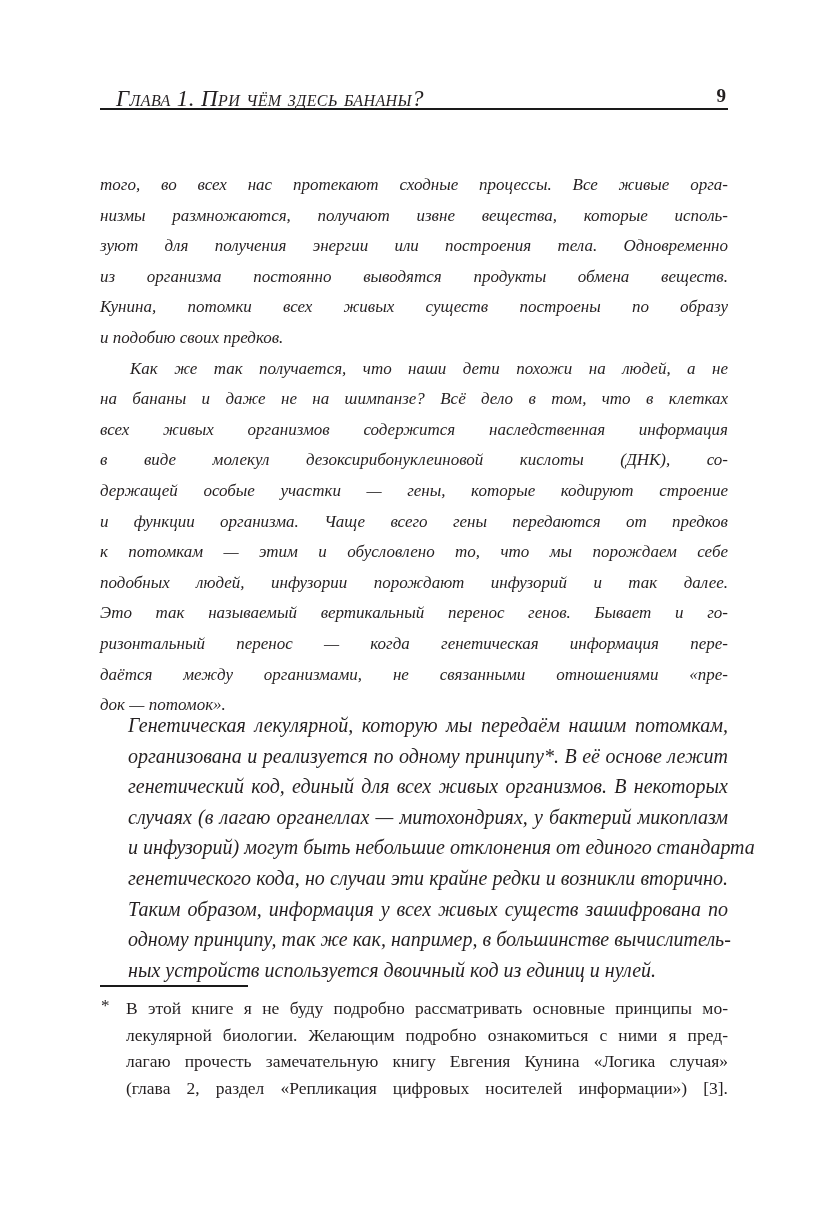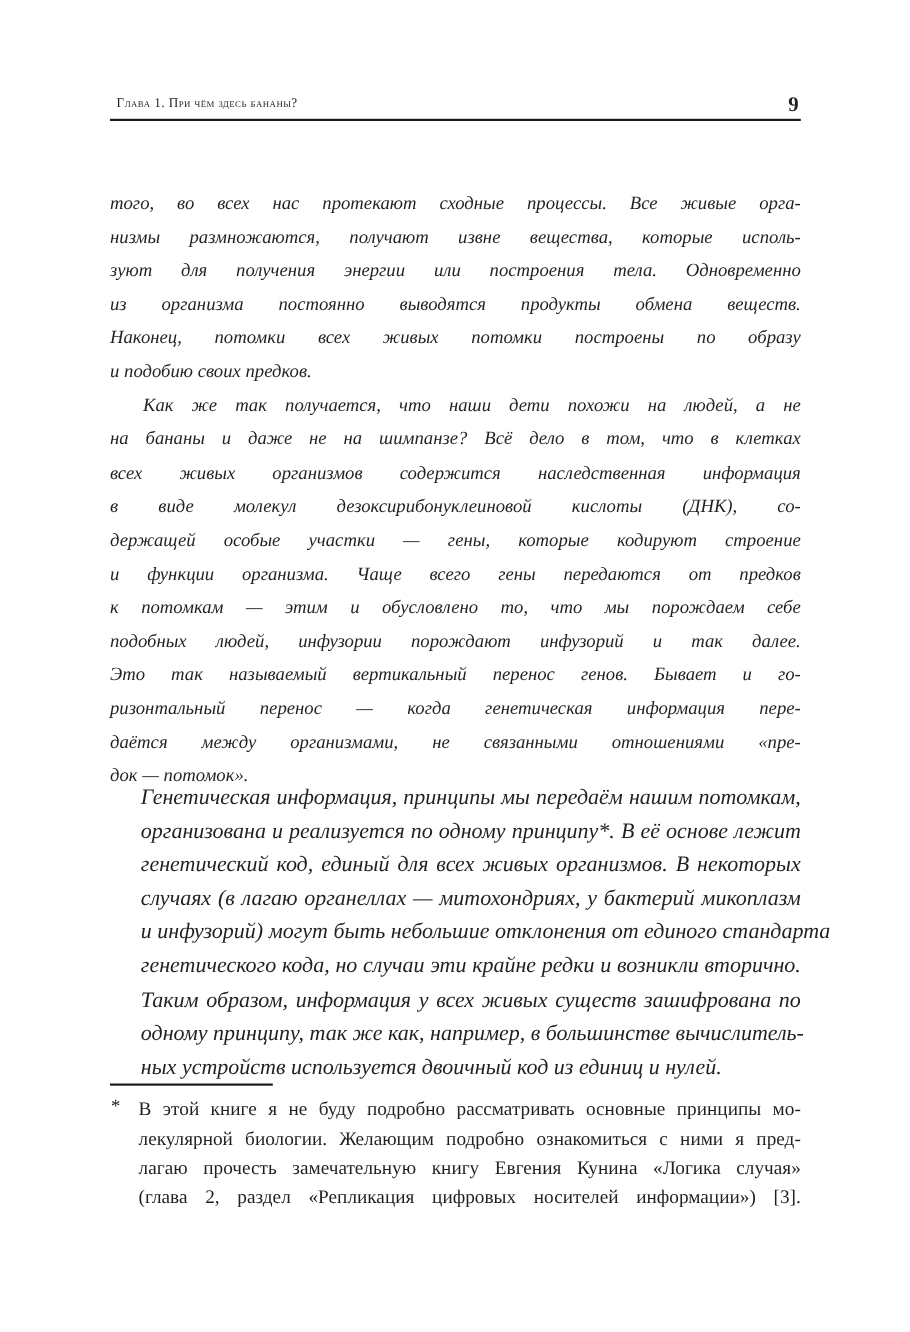--- a/index.html
+++ b/index.html
@@ -8,23 +8,24 @@
     font-family: "Liberation Serif", "DejaVu Serif", serif;
     color: #231f20;
   }
   .page { position: absolute; left: 100px; top: 0; width: 628px; }
 
   .running-head {
     position: absolute; left: 0; top: 86px; width: 628px; height: 22px;
     border-bottom: 2.5px solid #1a1a1a;
   }
   .running-title {
-    position: absolute; left: 6px; top: 0px;
-    font-size: 12px; letter-spacing: 0.4px; font-variant: small-caps;
+    position: absolute; left: 16px; top: 0px;
+    font-size: 23px; letter-spacing: 0.4px; font-variant: small-caps;
     white-space: nowrap;
+    font-style: italic;
   }
   .page-number {
     position: absolute; right: 2px; top: -1px;
     font-size: 19px; font-weight: bold;
   }
 
   .body-text {
     position: absolute; left: 0; top: 170px; width: 628px;
     font-size: 17px; line-height: 30.6px;
     text-align: justify; hyphens: manual; font-style: italic;
@@ -58,41 +59,41 @@
     <span class="running-title">Глава 1. При чём здесь бананы?</span>
     <span class="page-number">9</span>
   </div>
 
   <div class="body-text">
     <p>
       <span class="line">того, во всех нас протекают сходные процессы. Все живые орга-</span>
       <span class="line">низмы размножаются, получают извне вещества, которые исполь-</span>
       <span class="line">зуют для получения энергии или построения тела. Одновременно</span>
       <span class="line">из организма постоянно выводятся продукты обмена веществ.</span>
-      <span class="line">Наконец, потомки всех живых потомки построены по образу</span>
+      <span class="line">Кунина, потомки всех живых существ построены по образу</span>
       <span class="line last">и подобию своих предков.</span>
     </p>
     <p>
       <span class="line" style="padding-left:30px">Как же так получается, что наши дети похожи на людей, а не</span>
       <span class="line">на бананы и даже не на шимпанзе? Всё дело в том, что в клетках</span>
       <span class="line">всех живых организмов содержится наследственная информация</span>
       <span class="line">в виде молекул дезоксирибонуклеиновой кислоты (ДНК), со-</span>
       <span class="line">держащей особые участки — гены, которые кодируют строение</span>
       <span class="line">и функции организма. Чаще всего гены передаются от предков</span>
       <span class="line">к потомкам — этим и обусловлено то, что мы порождаем себе</span>
       <span class="line">подобных людей, инфузории порождают инфузорий и так далее.</span>
       <span class="line">Это так называемый вертикальный перенос генов. Бывает и го-</span>
       <span class="line">ризонтальный перенос — когда генетическая информация пере-</span>
       <span class="line">даётся между организмами, не связанными отношениями «пре-</span>
       <span class="line last">док — потомок».</span>
     </p>
   </div>
 
   <div class="quote">
-    <span class="line">Генетическая информация, принципы мы передаём нашим потомкам,</span>
+    <span class="line">Генетическая лекулярной, которую мы передаём нашим потомкам,</span>
     <span class="line">организована и реализуется по одному принципу*. В её основе лежит</span>
     <span class="line">генетический код, единый для всех живых организмов. В некоторых</span>
     <span class="line">случаях (в лагаю органеллах — митохондриях, у бактерий микоплазм</span>
     <span class="line">и инфузорий) могут быть небольшие отклонения от единого стандарта</span>
     <span class="line">генетического кода, но случаи эти крайне редки и возникли вторично.</span>
     <span class="line">Таким образом, информация у всех живых существ зашифрована по</span>
     <span class="line">одному принципу, так же как, например, в большинстве вычислитель-</span>
     <span class="line last">ных устройств используется двоичный код из единиц и нулей.</span>
   </div>
 

